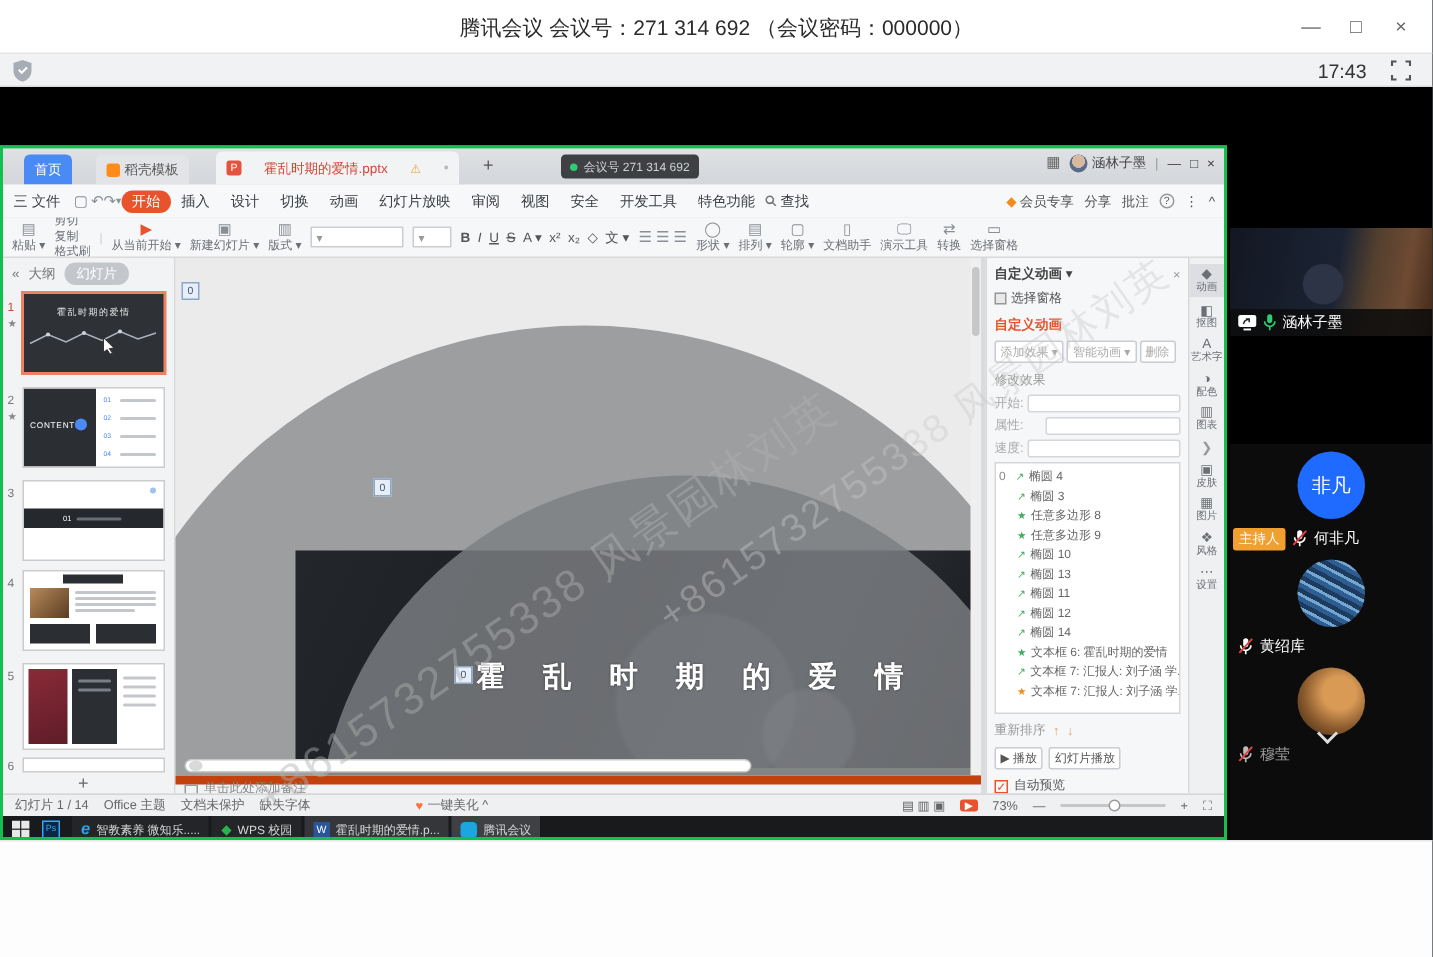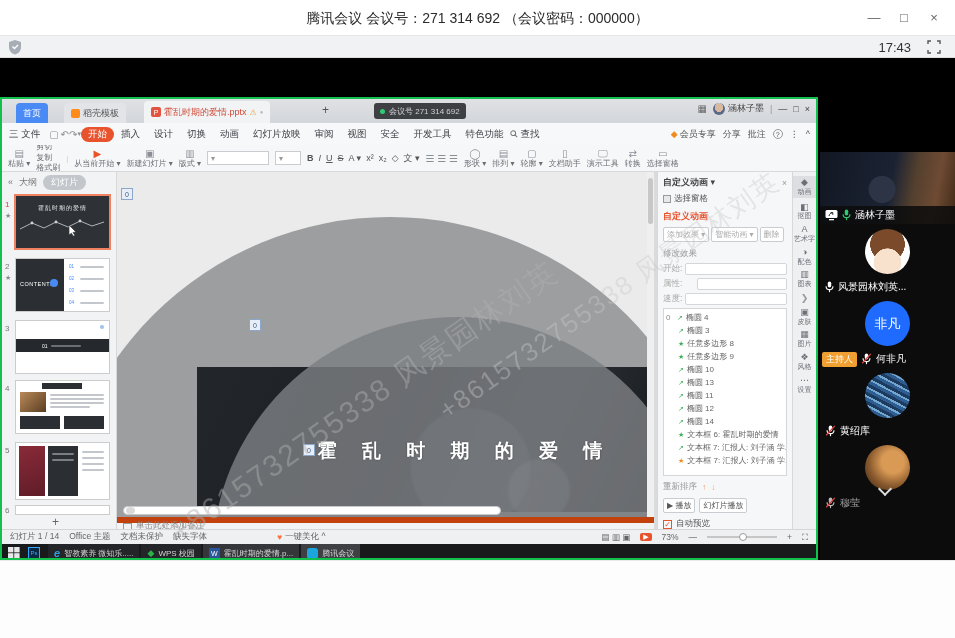--- a/index.html
+++ b/index.html
@@ -89,21 +89,21 @@
 <div class="ab stage">
 
   <div class="ab shared">
 
     <div class="ab tabbar">
       <div class="ab tab" style="left:14px;top:4px;background:#4a8af4;color:#fff">首页</div>
       <div class="ab tab f" style="left:62px;top:4px;background:#e2e4e7;color:#555;gap:3px">
         <span style="width:9px;height:9px;background:#ff8c1a;border-radius:2px;display:inline-block"></span>
         <span>稻壳模板</span>
       </div>
-      <div class="ab tab f" style="left:142px;top:2px;height:22px;background:#f2f3f5;color:#cf4a36;gap:3px">
+      <div class="ab tab f" style="left:142px;top:2px;height:22px;background:#f2f3f5;color:#cf4a36;gap:15px">
         <span style="width:10px;height:10px;background:#e2543f;color:#fff;border-radius:2px;font-size:7px;display:inline-flex;align-items:center;justify-content:center">P</span>
         <span>霍乱时期的爱情.pptx</span>
         <span style="color:#f0a030;font-size:8px">⚠</span>
         <span style="color:#b9b9b9;font-size:6px">●</span>
       </div>
       <div class="ab" style="left:320px;top:4px;font-size:12px;color:#555">+</div>
       <div class="ab f" style="left:372px;top:4px;height:16px;background:rgba(40,42,45,.88);border-radius:3px;padding:0 6px;gap:4px">
         <span style="width:5px;height:5px;border-radius:50%;background:#2ecc71;display:inline-block"></span>
         <span style="font-size:8px;color:#cfd2d6">会议号 271 314 692</span>
       </div>
@@ -514,33 +514,20 @@
           </svg>
         <svg width="9" height="12" viewBox="0 0 10 14">
             <rect x="3" y="0.5" width="4" height="7" rx="2" fill="#2ecc71"></rect>
             <path d="M1 6a4 4 0 0 0 8 0" fill="none" stroke="#2ecc71" stroke-width="1.3"></path>
             <line x1="5" y1="10" x2="5" y2="13" stroke="#2ecc71" stroke-width="1.3"></line>
           </svg>
         <span>涵林子墨</span>
       </div>
     </div>
 
-    <div class="tile" style="top:166px">
-      <div class="avatar" style="background:
-        radial-gradient(circle at 50% 74%,#f9e2cd 0 34%,transparent 35%),
-        radial-gradient(circle at 50% 34%,#7a4a2b 0 46%,transparent 47%),#fdfdfd"></div>
-      <div class="plabel">
-        <svg width="9" height="12" viewBox="0 0 10 14">
-            <rect x="3" y="0.5" width="4" height="7" rx="2" fill="#fff"></rect>
-            <path d="M1 6a4 4 0 0 0 8 0" fill="none" stroke="#fff" stroke-width="1.3"></path>
-            <line x1="5" y1="10" x2="5" y2="13" stroke="#fff" stroke-width="1.3"></line>
-          </svg>
-        <span>风景园林刘英...</span>
-      </div>
-    </div>
 
     <div class="tile" style="top:238px">
       <div class="avatar" style="background:#1f6bff;display:flex;align-items:center;justify-content:center;color:#fff;font-size:13px">非凡</div>
       <div class="plabel" style="padding:0 2px">
         <span style="background:#f0a030;color:#fff;font-size:9px;padding:1px 4px;border-radius:2px">主持人</span>
         <svg width="11" height="12" viewBox="0 0 12 14">
             <rect x="4" y="0.5" width="4" height="7" rx="2" fill="#fff"></rect>
             <path d="M2 6a4 4 0 0 0 8 0" fill="none" stroke="#fff" stroke-width="1.3"></path>
             <line x1="6" y1="10" x2="6" y2="13" stroke="#fff" stroke-width="1.3"></line>
             <line x1="1" y1="12" x2="11" y2="1" stroke="#e64340" stroke-width="1.5"></line>

